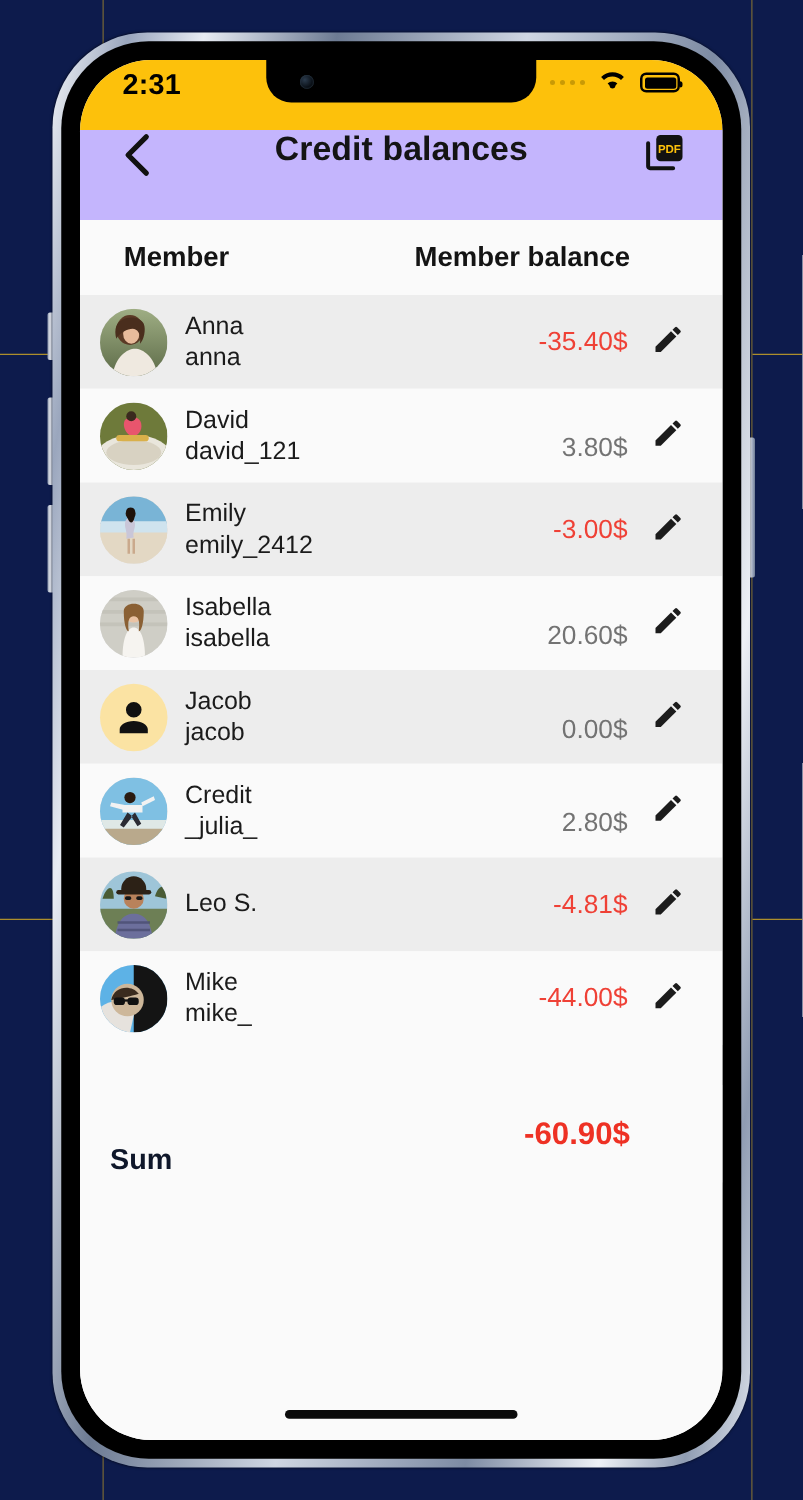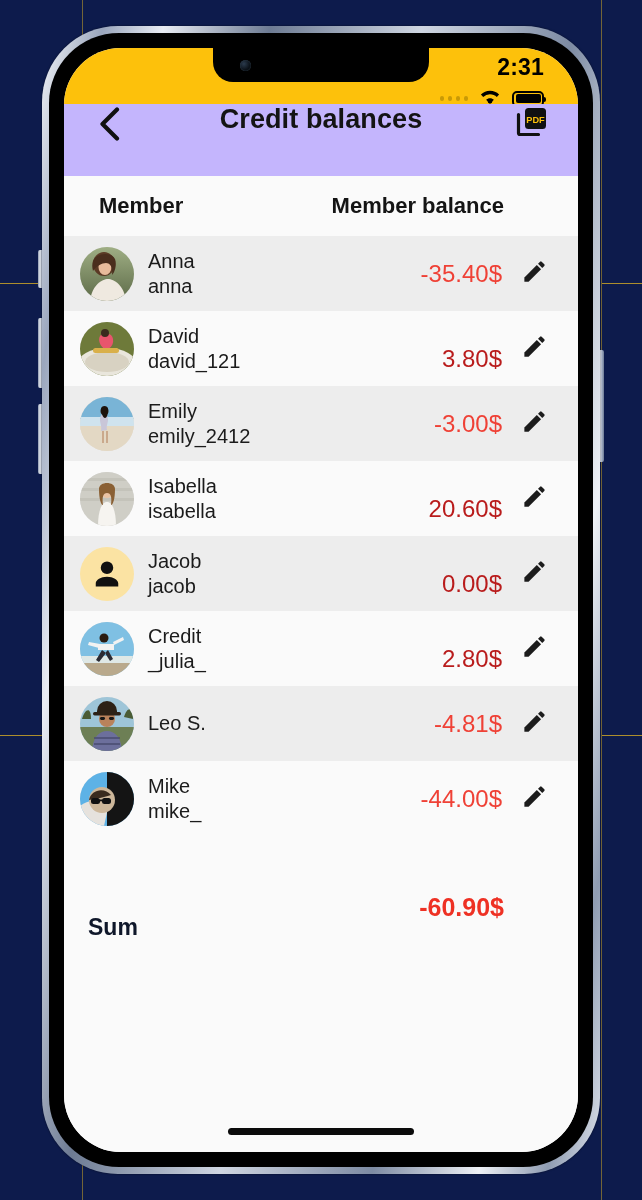--- a/index.html
+++ b/index.html
@@ -38,22 +38,22 @@
 
   
   .btn-side{position:absolute;background:linear-gradient(90deg,#8d99ae,#e6eaf1 35%,#9aa6bd 70%,#6d7b93);border-radius:2px;}
   .btn-left{left:38px;}
   .btn-right{left:598px;}
 
   
   #statusbar{
     position:absolute;left:0;top:0;width:100%;height:56px;
     background:#FDC10B;
-    display:flex;align-items:flex-end;justify-content:space-between;
-    padding:0 34px;box-sizing:border-box;flex-direction:column;
+    display:flex;align-items:flex-start;justify-content:space-between;
+    padding:0 34px;box-sizing:border-box;
   }
   #clock{font-size:23px;font-weight:700;color:#000;letter-spacing:.2px;margin-top:6px;}
   #status-right{display:flex;align-items:center;gap:9px;margin-top:6px;}
   .sig-dots{display:flex;gap:3.5px;align-items:center;}
   .sig-dots i{width:4.5px;height:4.5px;border-radius:50%;background:#c99a06;display:block;}
   .batt{width:32px;height:16px;border:2px solid #000;border-radius:5px;position:relative;box-sizing:border-box;padding:1.5px;}
   .batt::after{content:"";position:absolute;right:-4px;top:4.5px;width:2.5px;height:5px;background:#000;border-radius:0 2px 2px 0;}
   .batt i{display:block;width:100%;height:100%;background:#000;border-radius:2px;}
 
   
@@ -99,23 +99,23 @@
   .avatar{width:54px;height:54px;border-radius:50%;flex:0 0 54px;overflow:hidden;position:relative;background:#ddd;}
   .avatar svg{position:absolute;left:0;top:0;width:54px;height:54px;}
 
   .ph{background:#FBE3A3;display:flex;align-items:center;justify-content:center;}
   .ph svg{position:static;width:30px;height:30px;}
 
   .names{margin-left:14px;flex:1;min-width:0;}
   .nm{font-size:20px;color:#1b1b1b;line-height:1.22;}
   .un{font-size:20px;color:#1b1b1b;line-height:1.22;}
 
-  .bal{font-size:24px;text-align:right;white-space:nowrap;}
+  .bal{font-size:21px;text-align:right;white-space:nowrap;}
   .bal.neg{color:#ef4136;}
-  .bal.pos{color:#b91c1c;margin-top:21px;}
+  .bal.pos{color:#737373;margin-top:21px;}
 
   .edit{width:44px;flex:0 0 44px;display:flex;align-items:center;justify-content:center;margin-left:10px;cursor:pointer;}
 
   
   #sum-row{
     height:78px;display:flex;align-items:center;
     padding:0 22px 0 24px;box-sizing:border-box;background:#fafafa;
     margin-top:32px;
   }
   #sum-label{font-size:23px;font-weight:700;color:#0f172a;flex:1;margin-top:40px;}

